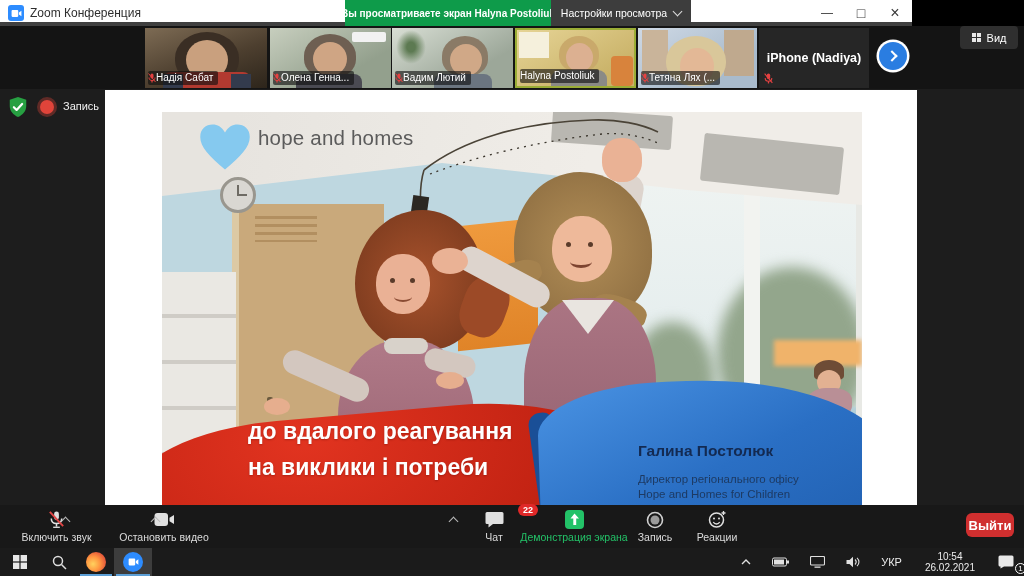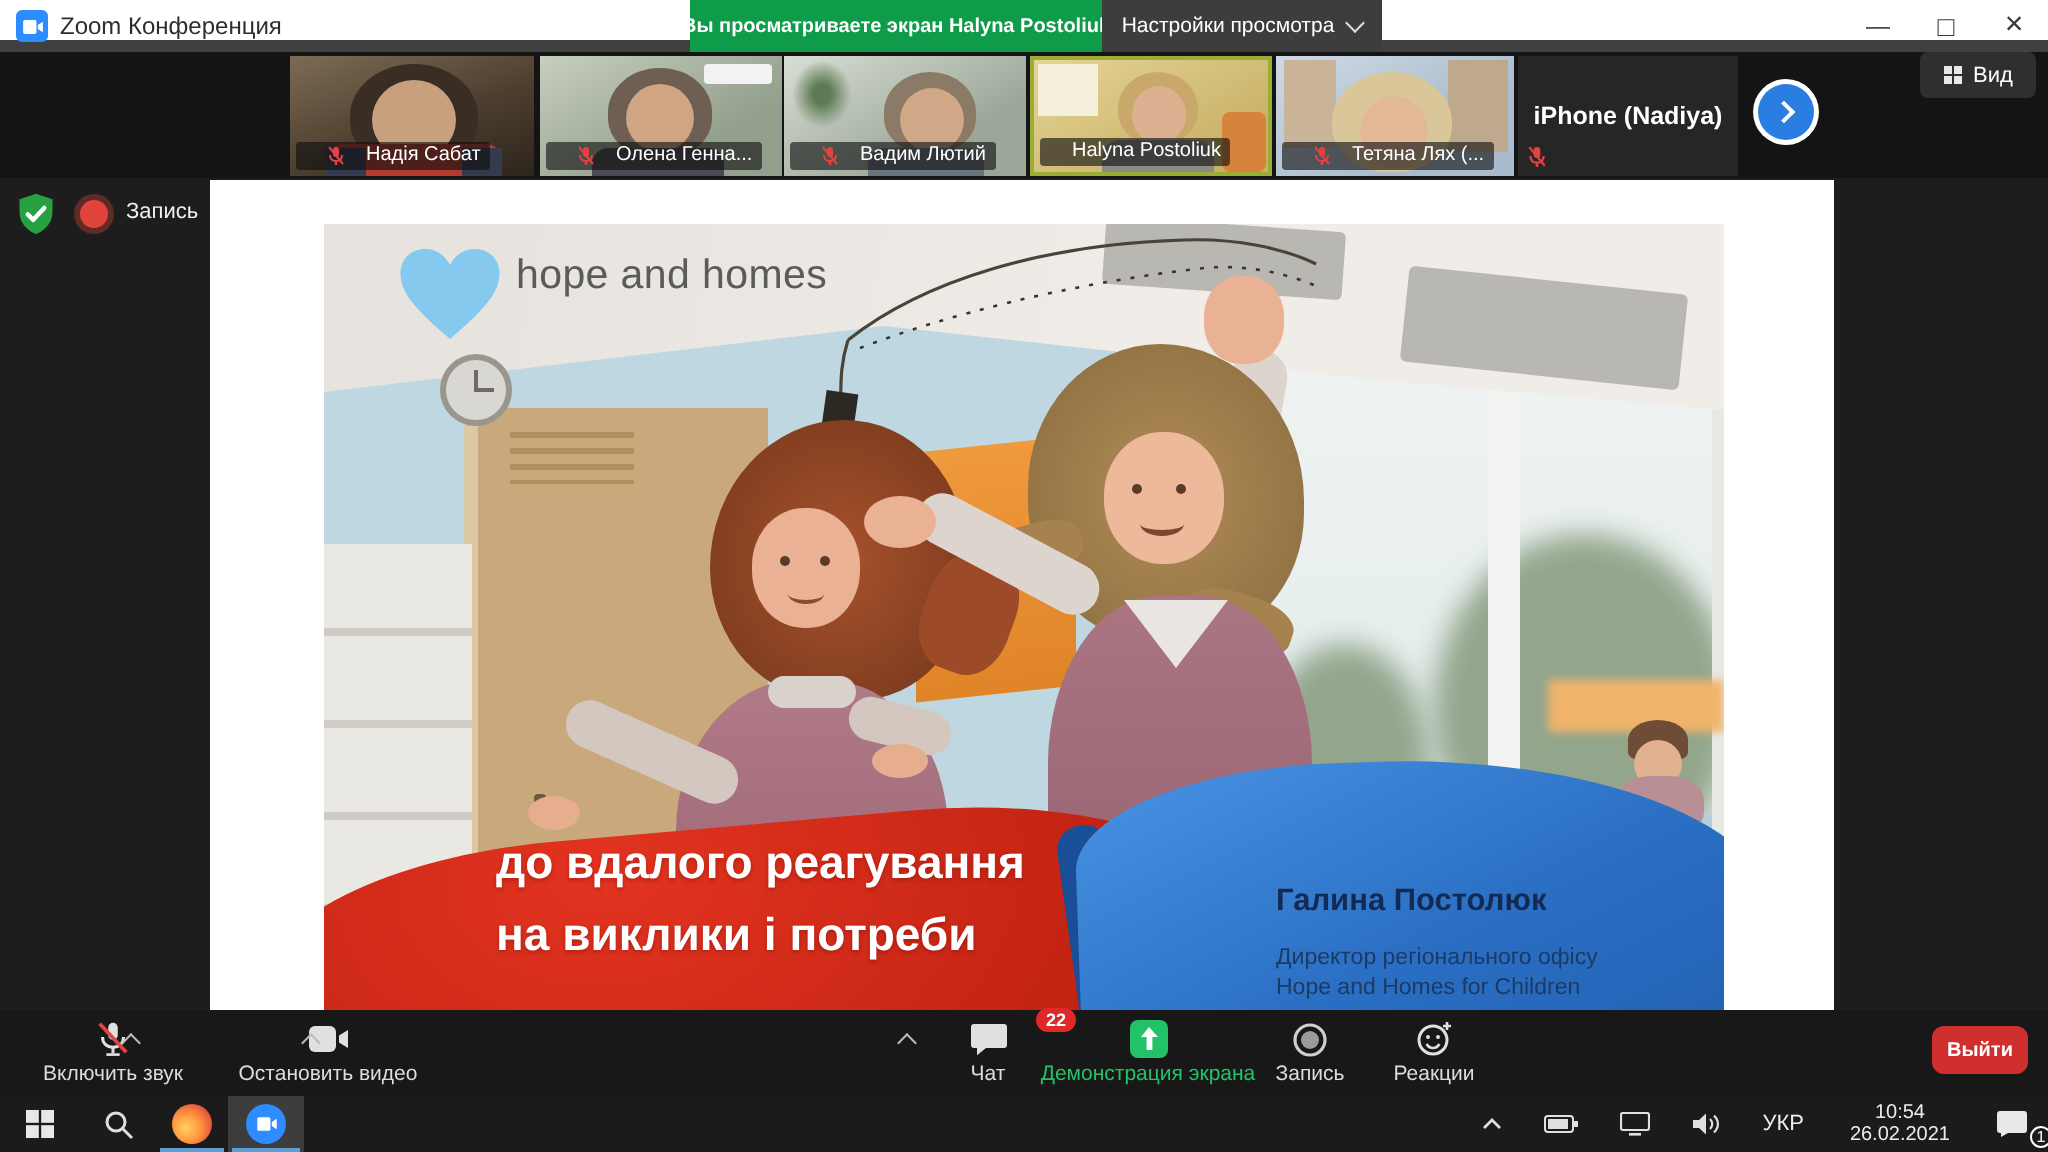--- a/index.html
+++ b/index.html
@@ -1,39 +1,39 @@
 <!DOCTYPE html>
 <html><head>
 <meta charset="utf-8">
 <style>
   * { margin:0; padding:0; box-sizing:border-box; }
   html,body { width:1024px; height:576px; }
   body { font-family:"Liberation Sans", sans-serif; background:#000; position:relative; overflow:hidden; }
 
   
-  #titlebar { position:absolute; left:0; top:0; width:1024px; height:26px; background:#ffffff; border-bottom:6px solid #404040; z-index:50; }
+  #titlebar { position:absolute; left:0; top:0; width:912px; height:26px; background:#ffffff; border-bottom:4px solid #404040; z-index:50; }
   .zoom-logo { position:absolute; left:8px; top:5px; width:16px; height:16px; background:#2D8CFF; border-radius:3px; display:flex; align-items:center; justify-content:center; }
   .app-title { position:absolute; left:30px; top:0; height:26px; line-height:26px; font-size:12px; color:#2e2e2e; }
   .share-banner { position:absolute; left:345px; top:0; width:206px; height:26px; background:#0e9b4a; color:#fff; font-size:10px; font-weight:700; display:flex; align-items:center; justify-content:center; white-space:nowrap; overflow:hidden; }
   .view-settings { position:absolute; left:551px; top:0; width:140px; height:26px; background:#3d3d3d; color:#fff; font-size:10.5px; display:flex; align-items:center; justify-content:center; gap:7px; cursor:pointer; }
   .chev-down { width:7px; height:7px; border-right:1.5px solid #ddd; border-bottom:1.5px solid #ddd; transform:rotate(45deg); margin-top:-3px; }
   .win-controls { position:absolute; right:0; top:0; height:26px; display:flex; }
   .win-btn { width:34px; height:26px; display:flex; align-items:center; justify-content:center; font-size:12px; color:#3a3a3a; }
 
   
   #strip { position:absolute; left:0; top:26px; width:1024px; height:63px; background:#141414; z-index:40; }
   .thumb { position:absolute; top:2px; height:60px; overflow:hidden; background:#222; }
   .t1 { left:145px; width:122px; background:linear-gradient(160deg,#7d6b54 0%,#4d3f2f 55%,#2d251b 100%); }
   .t2 { left:270px; width:121px; background:linear-gradient(150deg,#c7cebe 0%,#93a08d 70%); }
   .t3 { left:392px; width:121px; background:linear-gradient(150deg,#d8ded4 0%,#9ca799 70%); }
   .t4 { left:515px; width:121px; background:linear-gradient(150deg,#e6d496 0%,#c9b268 80%); border:2px solid #9aad35; }
   .t5 { left:638px; width:119px; background:linear-gradient(150deg,#cfd9e5 0%,#a9bbcc 70%); }
   .t6 { left:759px; width:110px; background:#262626; display:flex; align-items:center; justify-content:center; }
   .head { position:absolute; border-radius:50%; }
-  .chip { position:absolute; left:3px; bottom:3px; display:flex; align-items:center; gap:11px; background:rgba(15,15,15,.62); color:#fff; font-size:10px; padding:1px 5px 2px 16px; border-radius:2px; white-space:nowrap; }
+  .chip { position:absolute; left:3px; bottom:3px; display:flex; align-items:center; gap:0; background:rgba(15,15,15,.62); color:#fff; font-size:10px; padding:1px 5px 2px 0; border-radius:2px; white-space:nowrap; }
   .iphone-label { color:#fff; font-size:12.5px; font-weight:600; }
   .mic-mini { flex:0 0 auto; }
   .next-arrow { position:absolute; left:879px; top:16px; width:28px; height:28px; border-radius:50%; background:#2a7de1; box-shadow:0 0 0 2.5px #fff; display:flex; align-items:center; justify-content:center; cursor:pointer; }
   .next-arrow .gt { width:8px; height:8px; border-right:2.5px solid #fff; border-top:2.5px solid #fff; transform:rotate(45deg); margin-left:-3px; }
   .view-btn { position:absolute; left:960px; top:0; width:58px; height:23px; background:#2f2f2f; border-radius:4px; color:#fff; font-size:11px; display:flex; align-items:center; justify-content:center; gap:5px; cursor:pointer; }
   .grid-ic { width:10px; height:10px; display:grid; grid-template-columns:4px 4px; grid-template-rows:4px 4px; gap:1.5px; }
   .grid-ic span { background:#e8e8e8; }
 
   
   #main { position:absolute; left:0; top:89px; width:1024px; height:416px; background:#1d1d1d; }
@@ -76,21 +76,21 @@
   
   #toolbar { position:absolute; left:0; top:505px; width:1024px; height:43px; background:#181818; z-index:60; }
   .tool { position:absolute; top:4px; height:38px; text-align:center; cursor:pointer; }
   .tool .ic { height:21px; display:flex; align-items:center; justify-content:center; gap:4px; }
   .tool .lb { font-size:10.5px; color:#dcdcdc; margin-top:1px; white-space:nowrap; }
   .tool .lb.green { color:#23c268; }
   .caret { position:absolute; top:11px; width:8px; height:8px; cursor:pointer; }
   .caret:before { content:""; position:absolute; left:0; top:2px; width:6px; height:6px; border-left:1.5px solid #bbb; border-top:1.5px solid #bbb; transform:rotate(45deg); }
   .count { font-size:11px; color:#dcdcdc; }
   .badge { position:absolute; top:-5px; right:-14px; background:#e02828; color:#fff; font-size:9px; font-weight:700; border-radius:8px; padding:1px 5px;margin-left:47px; }
-  .leave-btn { position:absolute; left:966px; top:8px; width:48px; height:24px; background:#d02f2f; border-radius:6px; color:#fff; font-size:10px; font-weight:600; display:flex; align-items:center; justify-content:center; cursor:pointer; }
+  .leave-btn { position:absolute; left:966px; top:8px; width:48px; height:24px; background:#d02f2f; border-radius:6px; color:#fff; font-size:13px; font-weight:600; display:flex; align-items:center; justify-content:center; cursor:pointer; }
 
   
   #taskbar { position:absolute; left:0; top:548px; width:1024px; height:28px; background:#1b1b1b; z-index:70; }
   .tb-ic { position:absolute; top:0; height:28px; display:flex; align-items:center; justify-content:center; cursor:pointer; }
   .underline { position:absolute; bottom:0; height:2px; background:#5c9fd6; }
   .zoom-task { background:#3d3d3d; }
   .tray { position:absolute; right:0; top:0; height:28px; display:flex; align-items:center; color:#ececec;gap:13px; }
   .tray-item { display:flex; align-items:center; justify-content:center; height:28px; padding:0 4px; cursor:pointer; }
   .lang { font-size:11px; }
   .clock-tray { text-align:center; font-size:10px; line-height:11px; padding:0 6px; cursor:default; }

